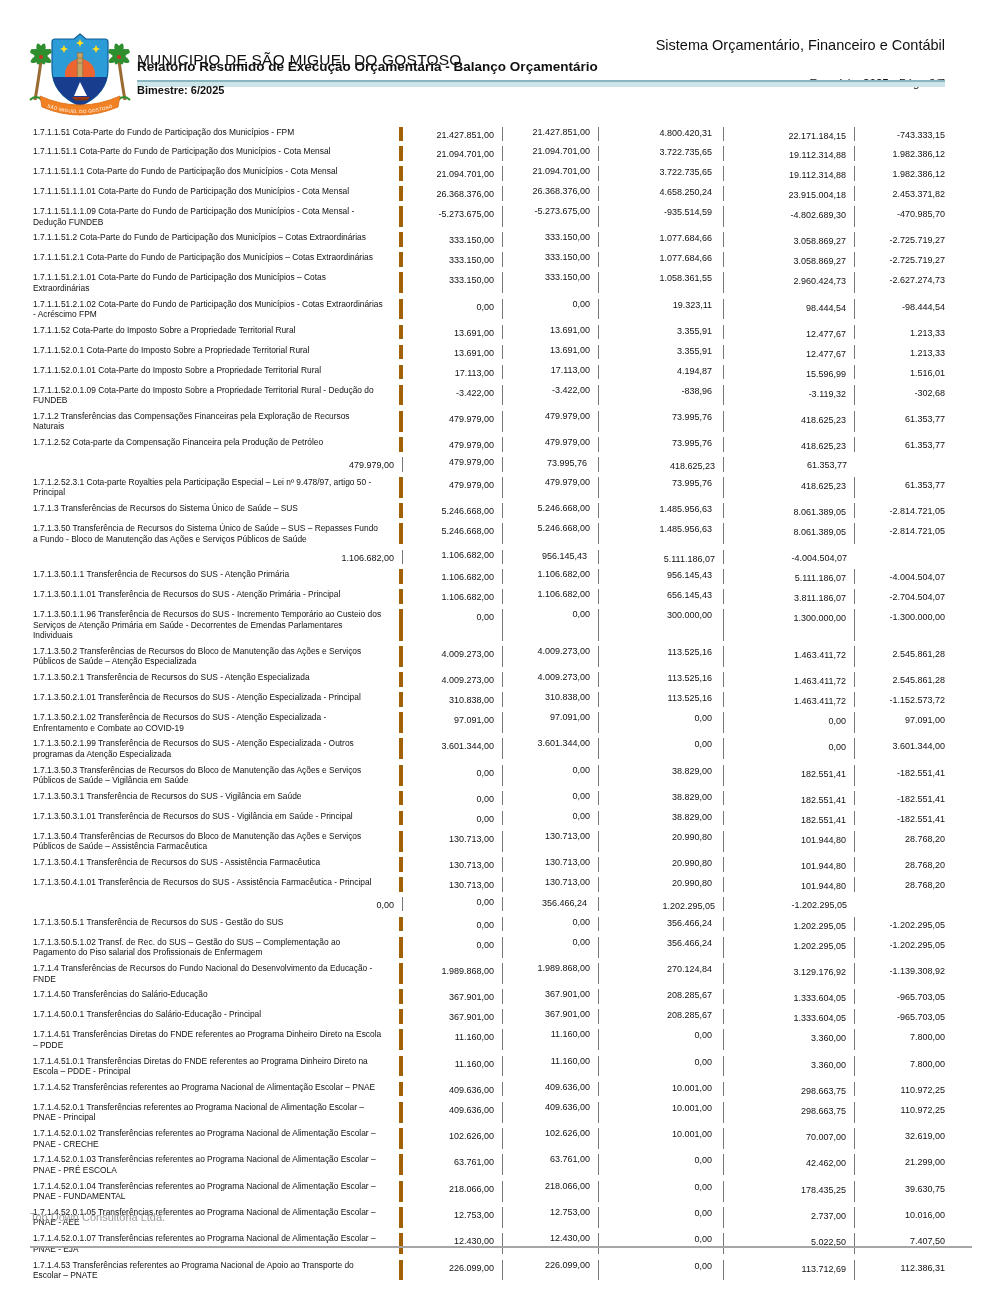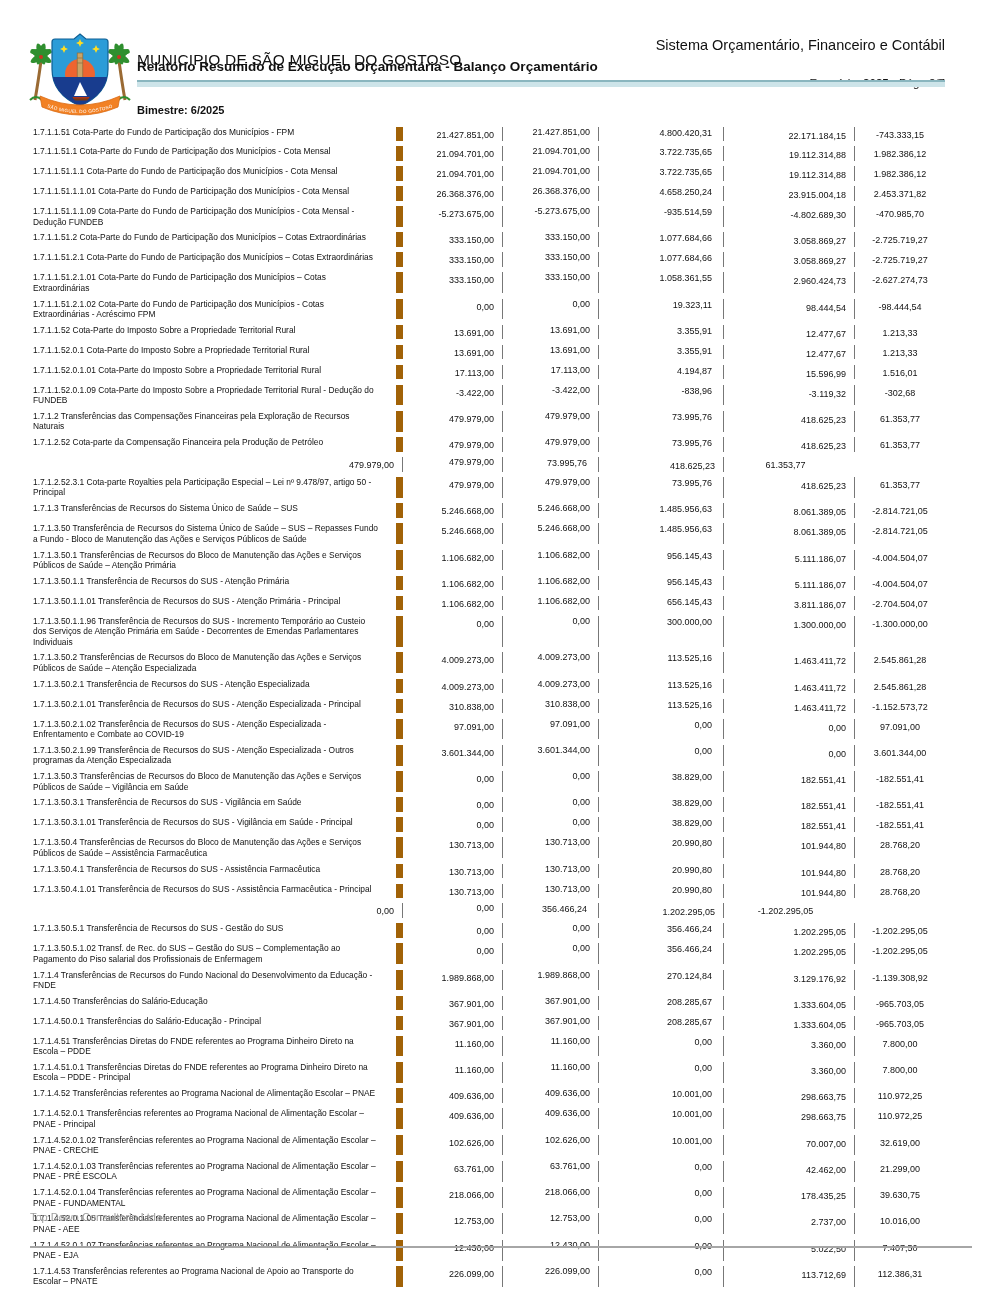--- a/index.html
+++ b/index.html
@@ -7,33 +7,33 @@
   .page{position:relative;width:1000px;height:1294px;background:#fff;overflow:hidden;}
 
   
   .logo{position:absolute;left:28px;top:27px;width:104px;height:96px;}
   .hdr-muni{position:absolute;left:137px;top:51px;font-size:15.5px;letter-spacing:.2px;white-space:nowrap;}
   .hdr-report{position:absolute;left:137px;top:59px;font-size:13.5px;font-weight:bold;white-space:nowrap;}
   .hdr-system{position:absolute;right:55px;top:37px;font-size:14.5px;white-space:nowrap;}
   .hdr-exer{position:absolute;right:55px;top:77px;font-size:11.5px;white-space:nowrap;text-align:right;}
   .hdr-exer .b{font-weight:bold;}
   .accent-bar{position:absolute;left:137px;right:55px;top:80px;height:5px;background:#cde4e9;border-top:2px solid #8ab6bf;}
-  .bimestre{position:absolute;left:137px;top:104px;font-size:11px;font-weight:bold;}
+  .bimestre{position:absolute;left:137px;top:84px;font-size:11px;font-weight:bold;}
 
   
   .table{position:absolute;left:33px;top:124px;width:920px;}
   .tr{display:grid;grid-template-columns:370px 100px 96px 125px 131px 98px;padding:2.5px 0 3px 0;}
   .td{font-size:9px;line-height:10.4px;color:#111;}
-  .desc{font-size:8.4px;padding-right:16px;border-right:7px solid #a16207;}
+  .desc{font-size:8.4px;padding-right:16px;border-right:4px solid #a16207;}
   .num{text-align:right;padding-right:8px;white-space:nowrap;}
   .c1{border-right:1px solid #777;padding-top:3px;}
   .c2{border-right:1px solid #777;}
   .c3{border-right:1px solid #777;padding-top:1px;padding-right:11px;}
   .c4{border-right:1px solid #777;padding-top:4px;}
-  .c5{padding-top:3px;text-align:center;}
+  .c5{padding-top:3px;}
 
   
   .footer-line{position:absolute;left:30px;right:28px;top:1246px;border-top:2px solid #a6a6a6;}
   .footer-text{position:absolute;left:30px;top:1211px;font-size:11px;color:#9e9e9e;}
 </style>
 </head>
 <body>
 
 <div class="page">
 
@@ -277,21 +277,20 @@
       <div class="tr">
         <div class="td desc">1.7.1.3.50 Transferência de Recursos do Sistema Único de Saúde – SUS – Repasses Fundo a Fundo - Bloco de Manutenção das Ações e Serviços Públicos de Saúde</div>
         <div class="td num c1">5.246.668,00</div>
         <div class="td num c2">5.246.668,00</div>
         <div class="td num c3">1.485.956,63</div>
         <div class="td num c4">8.061.389,05</div>
         <div class="td num c5">-2.814.721,05</div>
       </div>
 
       <div class="tr">
-        <div class="td desc">1.7.1.3.50.1 Transferências de Recursos do Bloco de Manutenção das Ações e Serviços Públicos de Saúde – Atenção Primária</div>
         <div class="td num c1">1.106.682,00</div>
         <div class="td num c2">1.106.682,00</div>
         <div class="td num c3">956.145,43</div>
         <div class="td num c4">5.111.186,07</div>
         <div class="td num c5">-4.004.504,07</div>
       </div>
 
       <div class="tr">
         <div class="td desc">1.7.1.3.50.1.1 Transferência de Recursos do SUS - Atenção Primária</div>
         <div class="td num c1">1.106.682,00</div>

